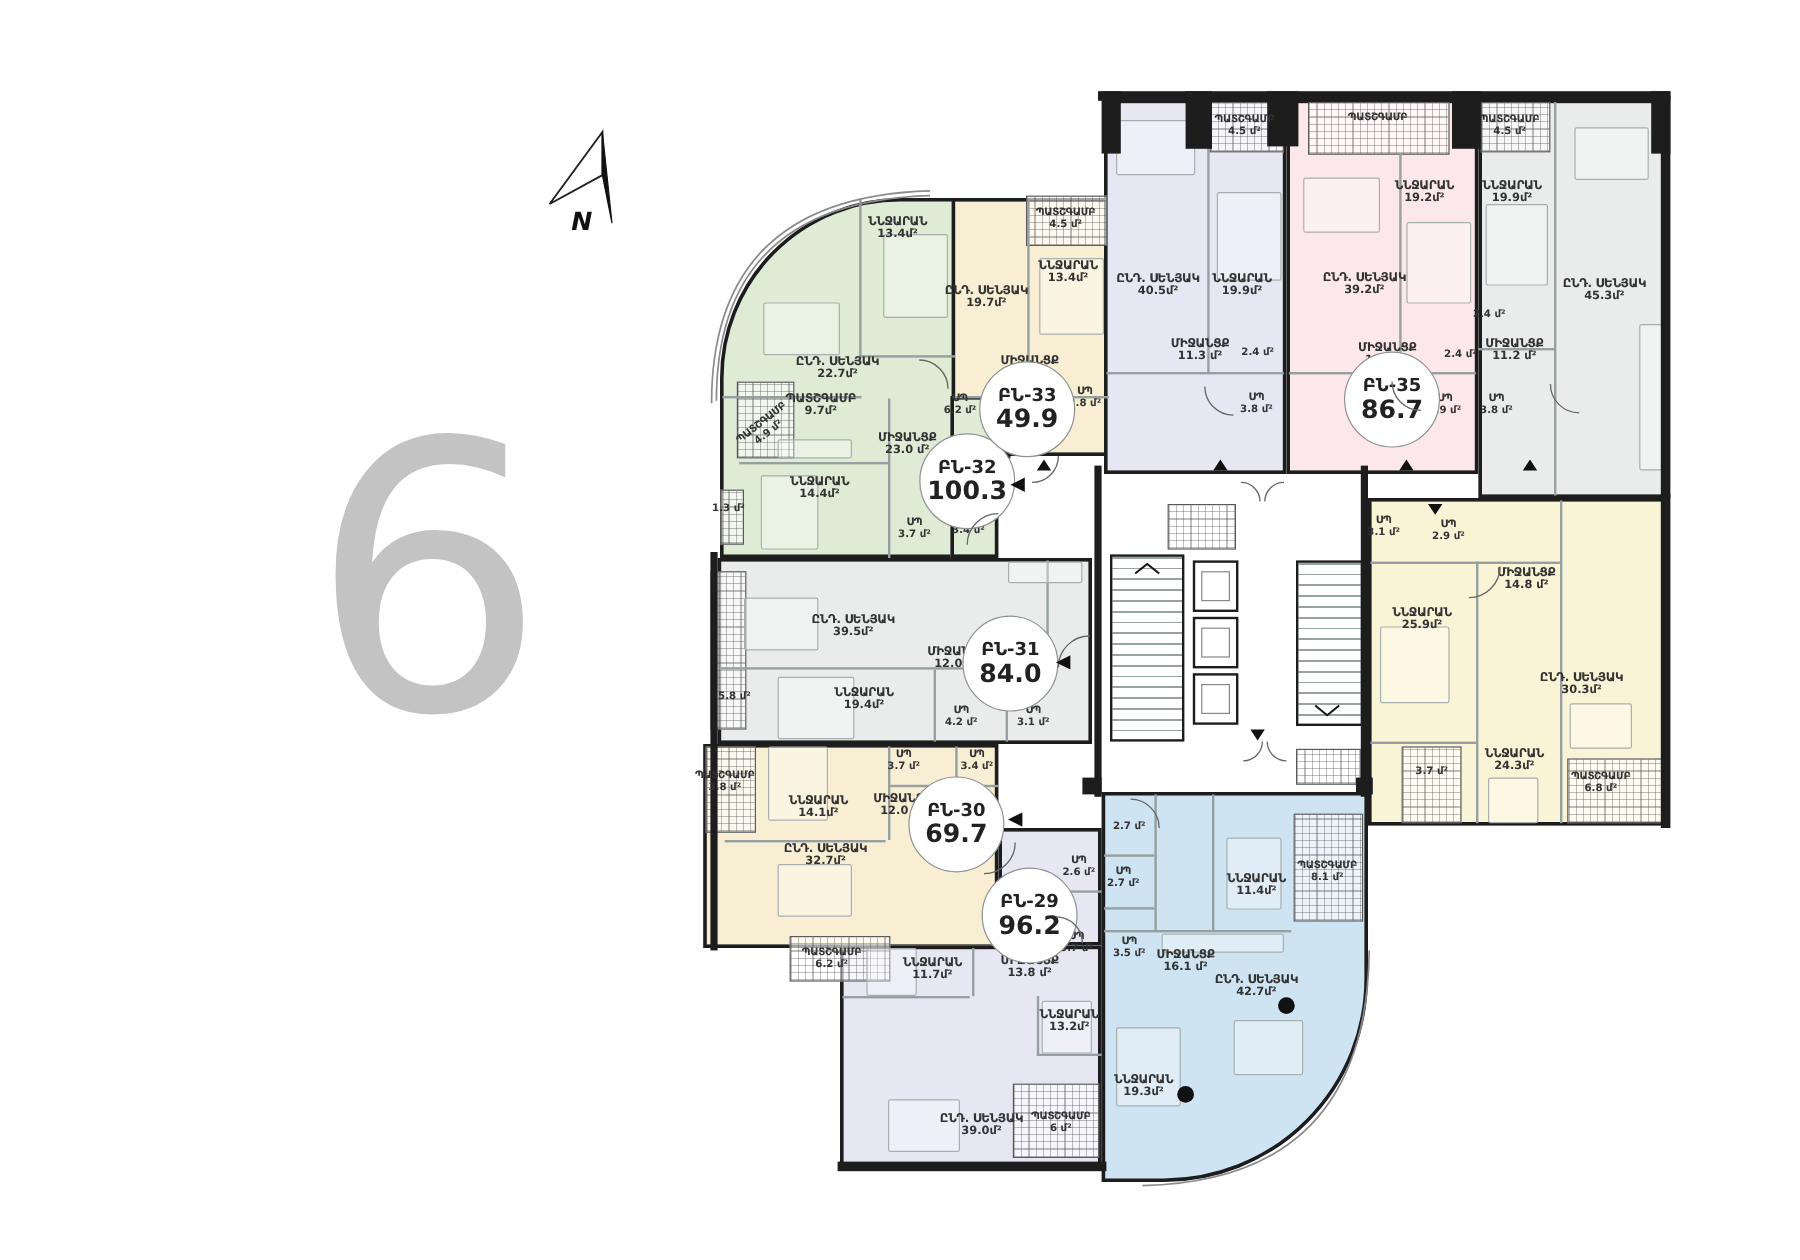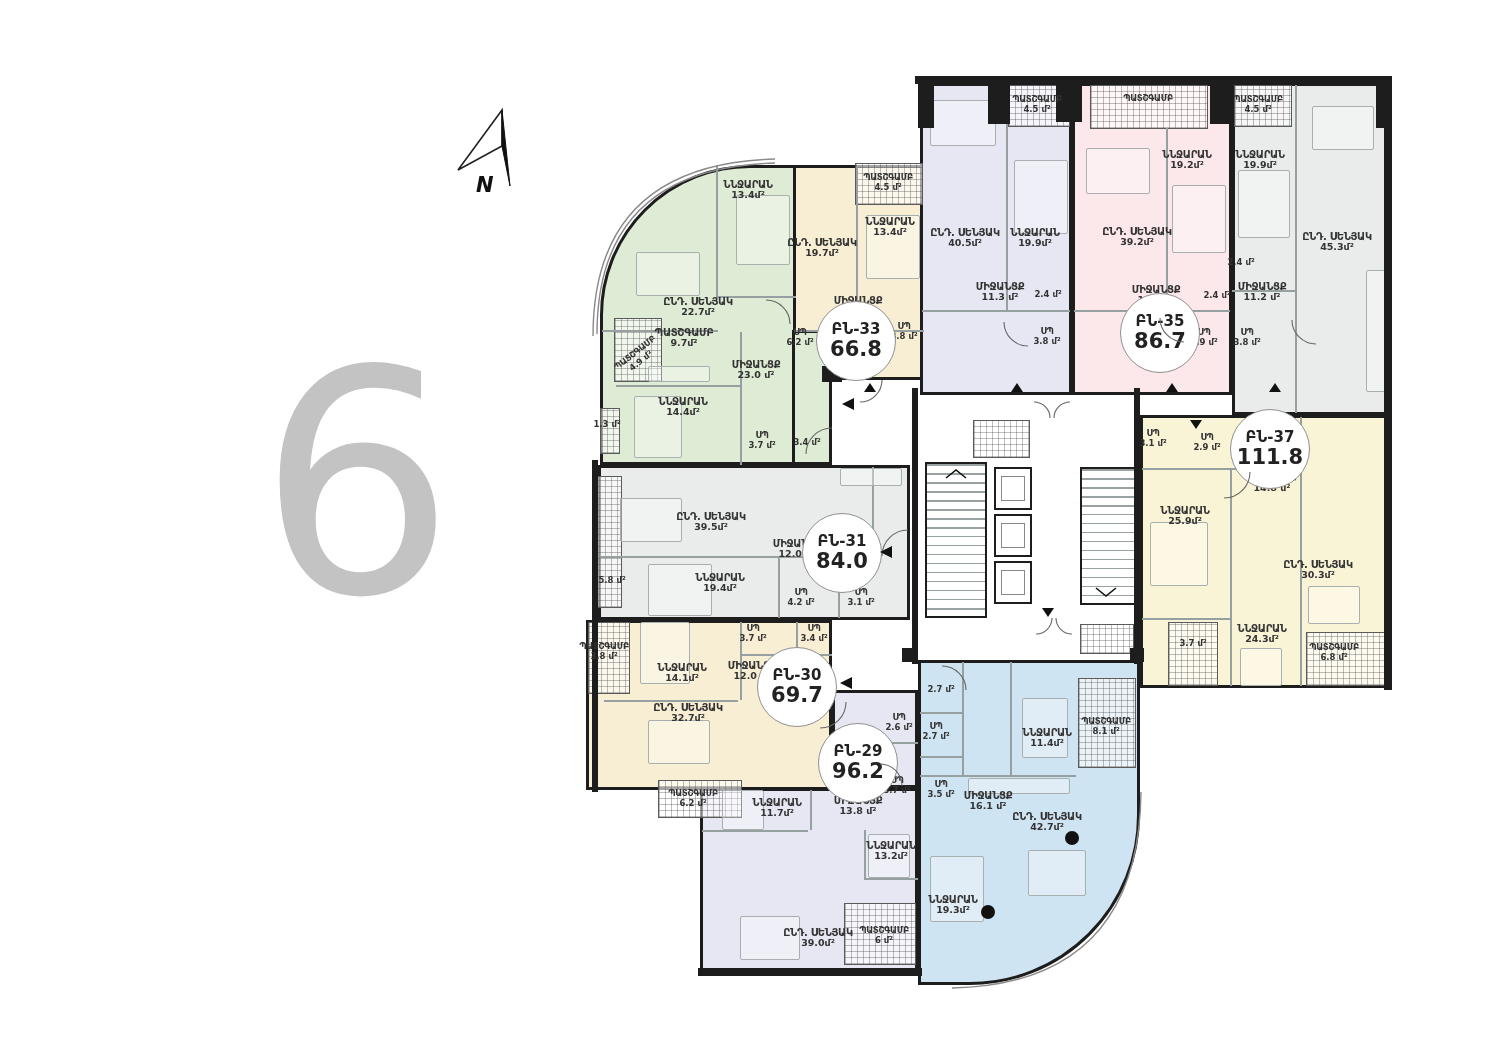--- a/index.html
+++ b/index.html
@@ -454,31 +454,31 @@
       <span class="btot">96.2</span>
     </div>
   <div class="badge" style="left:797px;top:687px">
       <span class="bid">ԲՆ-30</span>
       <span class="btot">69.7</span>
     </div>
   <div class="badge" style="left:842px;top:553px">
       <span class="bid">ԲՆ-31</span>
       <span class="btot">84.0</span>
     </div>
+  <div class="badge" style="left:806px;top:401px">
+      <span class="bid">ԲՆ-32</span>
+      <span class="btot">100.3</span>
+    </div>
   <div class="badge" style="left:856px;top:341px">
       <span class="bid">ԲՆ-33</span>
-      <span class="btot">66.8</span>
+      <span class="btot">49.9</span>
     </div>
   <div class="badge" style="left:1160px;top:333px">
       <span class="bid">ԲՆ-35</span>
       <span class="btot">86.7</span>
-    </div>
-  <div class="badge" style="left:1270px;top:449px">
-      <span class="bid">ԲՆ-37</span>
-      <span class="btot">111.8</span>
     </div>
 
   <svg class="overlay" width="1500" height="1050">
     <g stroke="#8a8a8a" fill="none" stroke-width="1.4">
       <path d="M597,334 Q597,168 775,163"></path>
       <path d="M593,336 Q593,164 775,159"></path>
       <path d="M1141,792 Q1139,984 952,988"></path>
     </g>
     <g stroke="#666" fill="none" stroke-width="1.1">
       <path d="M766,300 a24,24 0 0 1 24,24"></path>

